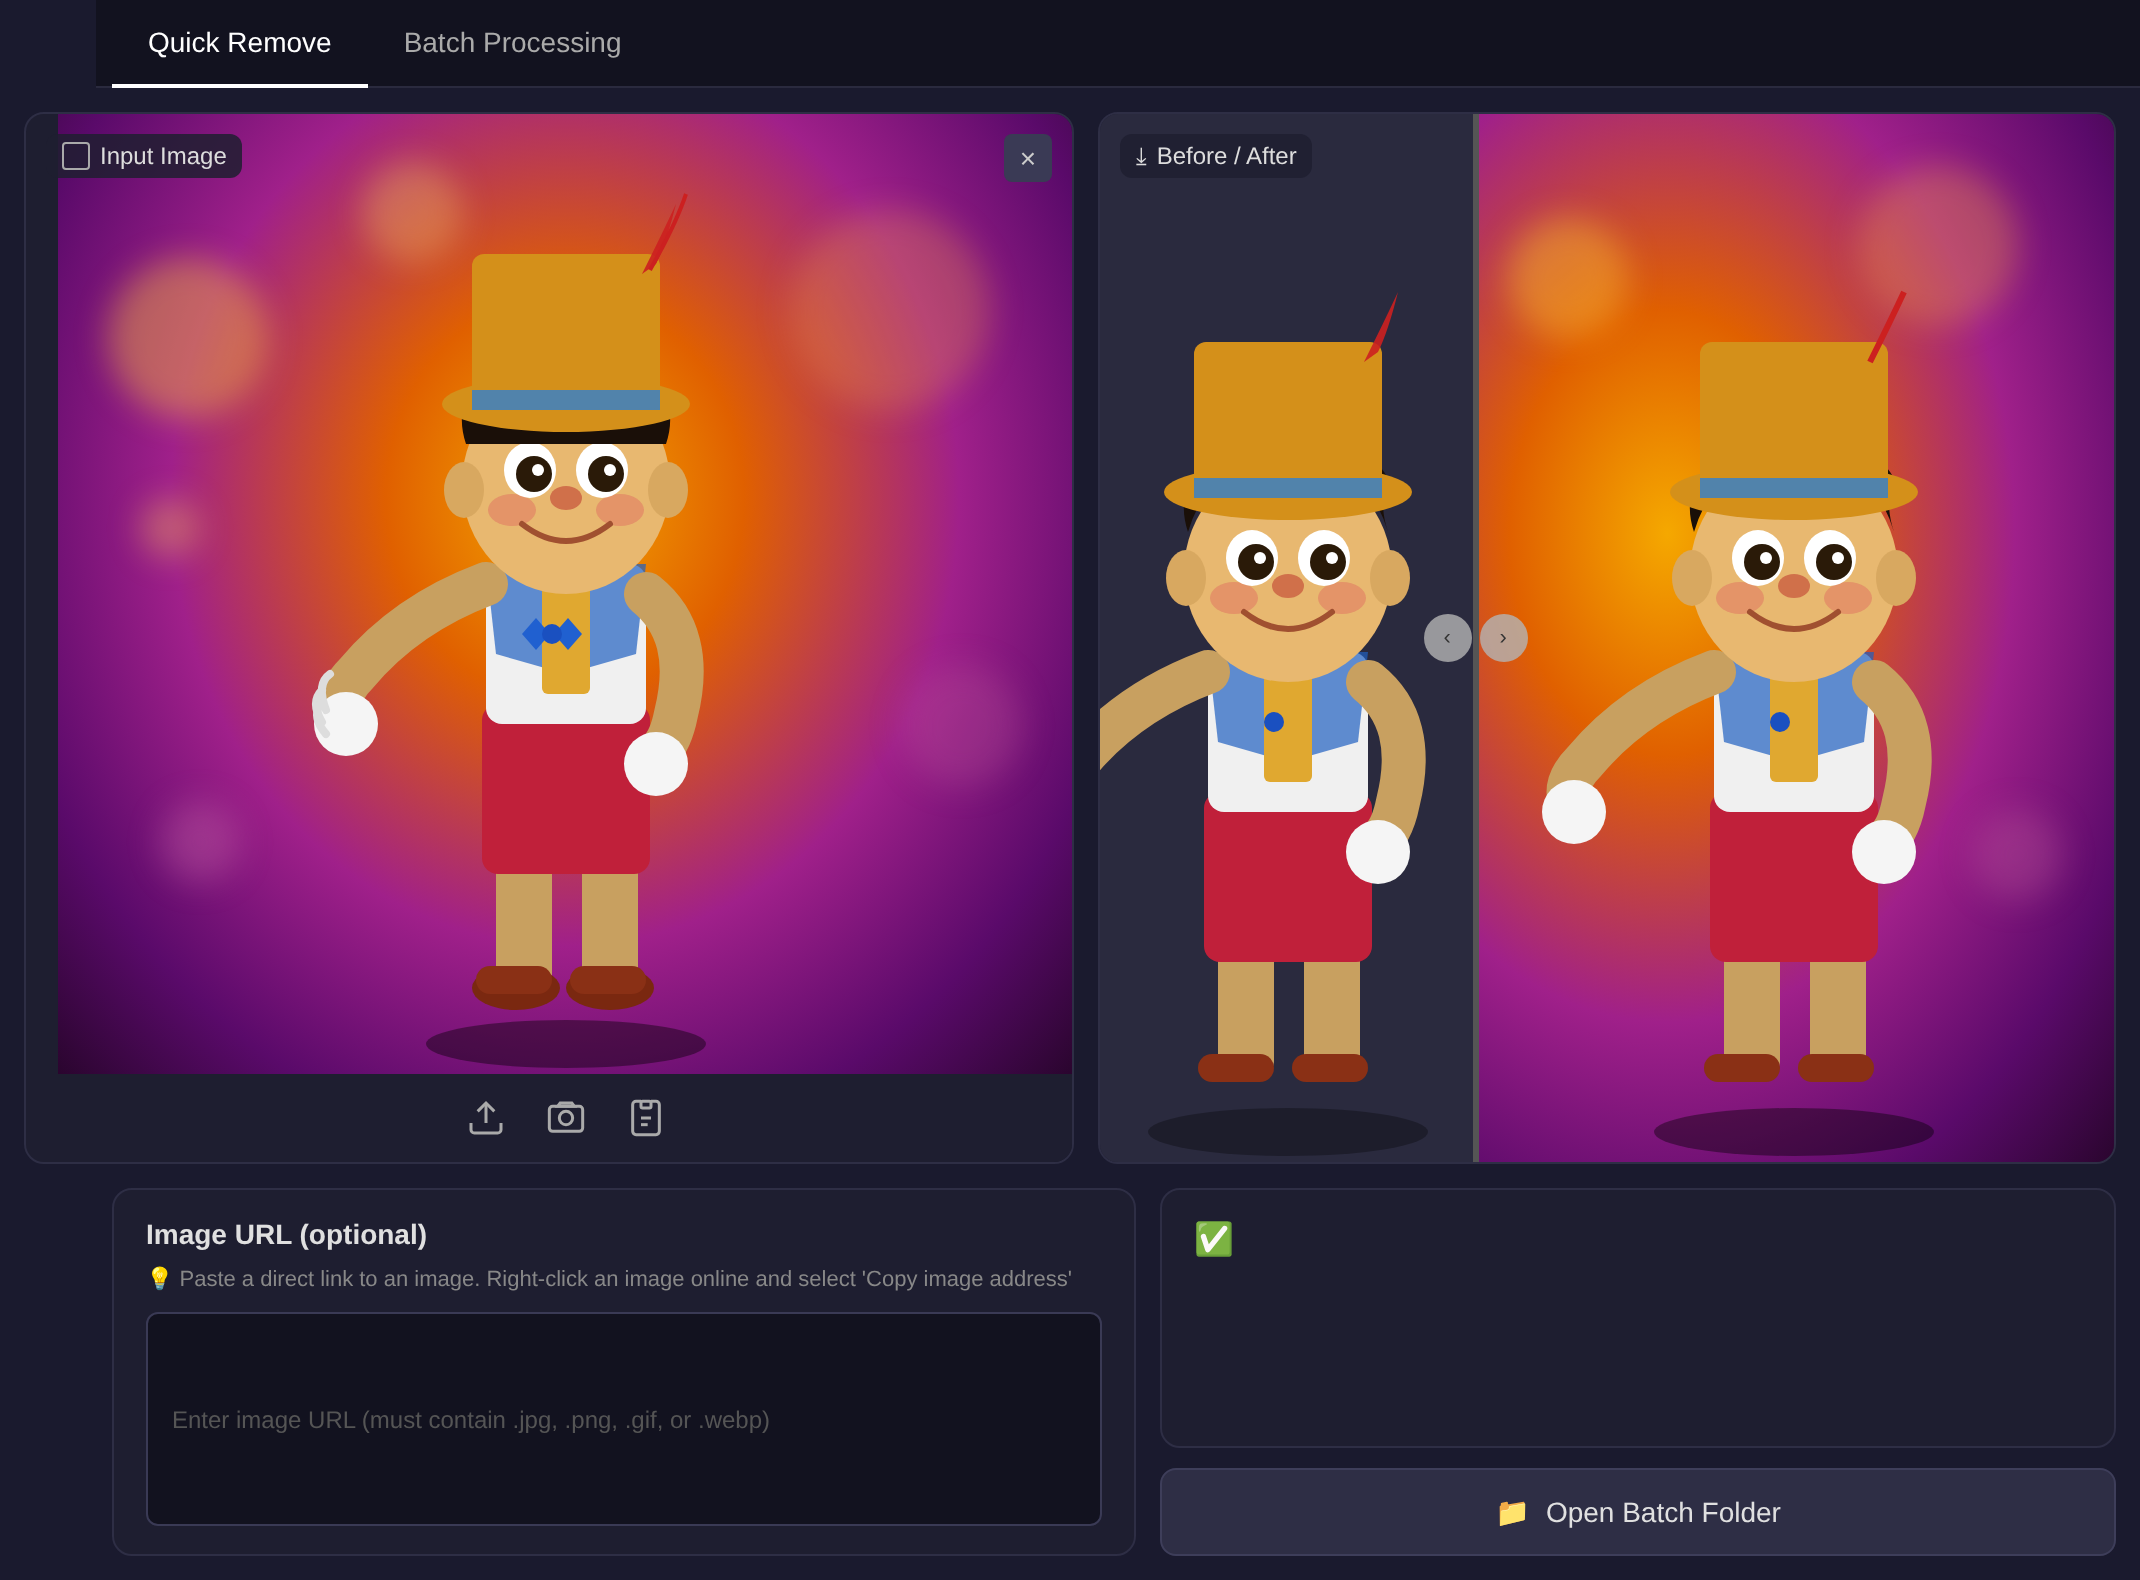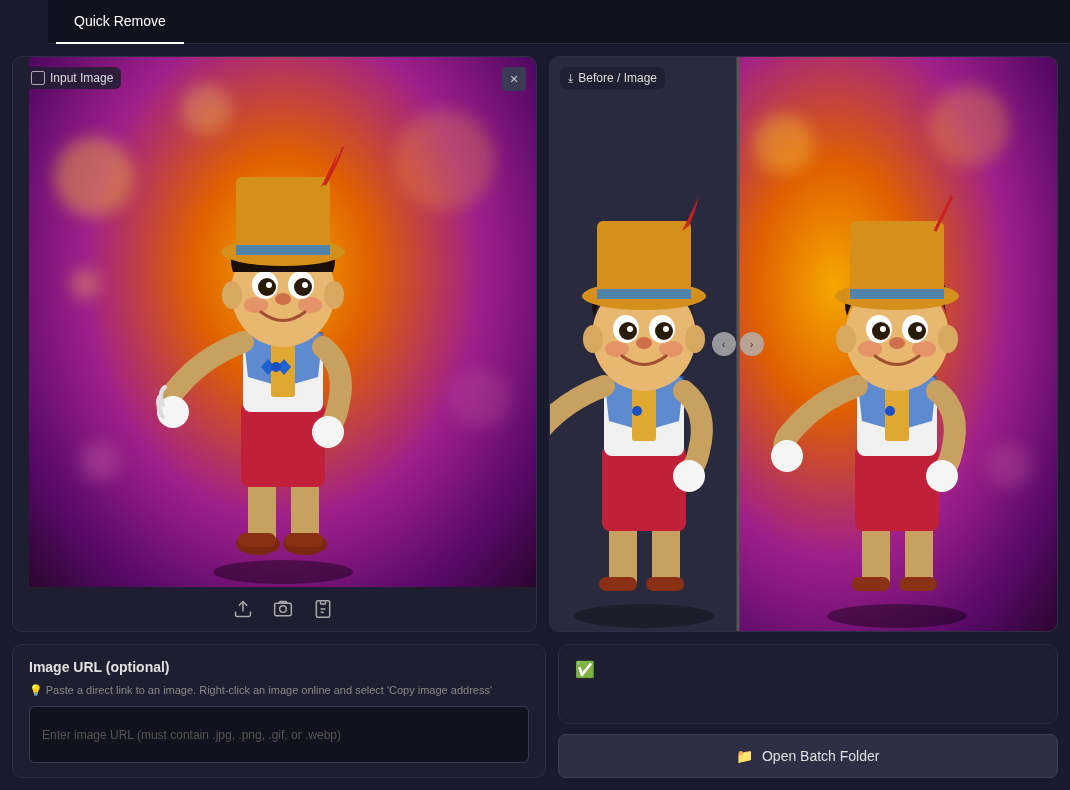--- a/index.html
+++ b/index.html
@@ -239,21 +239,22 @@
       display: flex;
       align-items: center;
       justify-content: center;
       overflow: hidden;
     }
 
     
     .bottom-row {
       display: flex;
       gap: 12px;
-      height: 134px;
+      height: 184px;
+      margin-left: 44px;
     }
 
     .url-panel {
       flex: 1;
       background: #1e1e30;
       border-radius: 10px;
       border: 1px solid #2e2e45;
       padding: 14px 16px;
       display: flex;
       flex-direction: column;
@@ -340,20 +341,21 @@
       bottom: 0;
       left: 50%;
       transform: translateX(-50%);
     }
   </style>
 </head>
 <body>
 
 <div class="tab-bar">
   <div class="tab active">Quick Remove</div>
+  <div class="tab">Batch Processing</div>
 </div>
 
 <div class="main">
 
   <div class="panels-row">
 
     <div class="panel input-panel">
       <div class="panel-label">
         <span class="panel-label-icon"></span>
         <span>Input Image</span>
@@ -468,21 +470,21 @@
             <line x1="9" y1="12" x2="15" y2="12"></line>
             <line x1="9" y1="16" x2="13" y2="16"></line>
           </svg>
         </div>
       </div>
     </div>
 
     <div class="panel before-after-panel">
       <div class="panel-label">
         <span style="font-size:12px;">⤓</span>
-        <span>Before / Image</span>
+        <span>Before / After</span>
       </div>
 
       <div class="before-after-area">
         <div class="split-view">
 
           <div class="split-left">
             <div class="bg-dark">
 
               <svg viewBox="0 0 260 450" width="260" height="450" style="position:absolute;bottom:0;left:50%;transform:translateX(-50%);">
                 <ellipse cx="130" cy="435" rx="70" ry="12" fill="rgba(0,0,0,0.3)"></ellipse>

